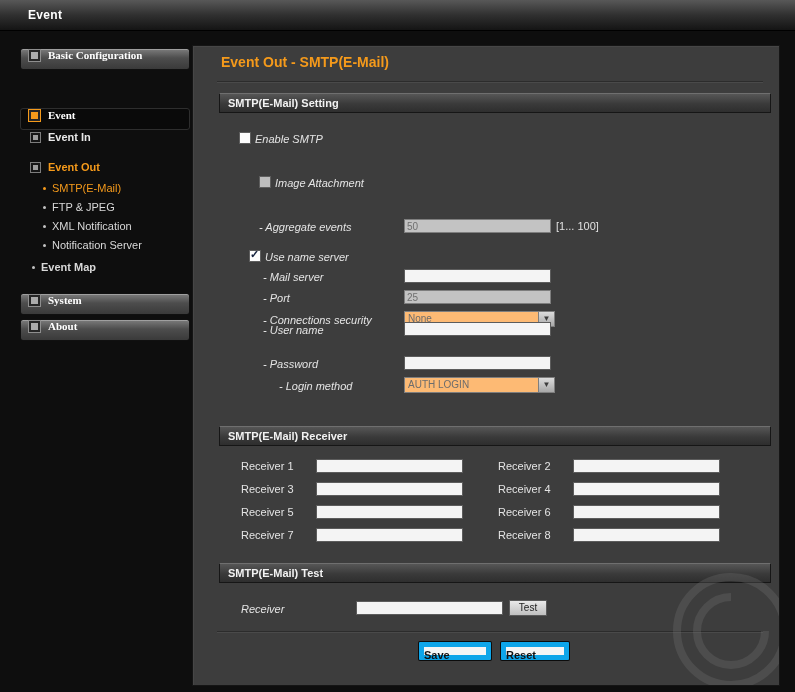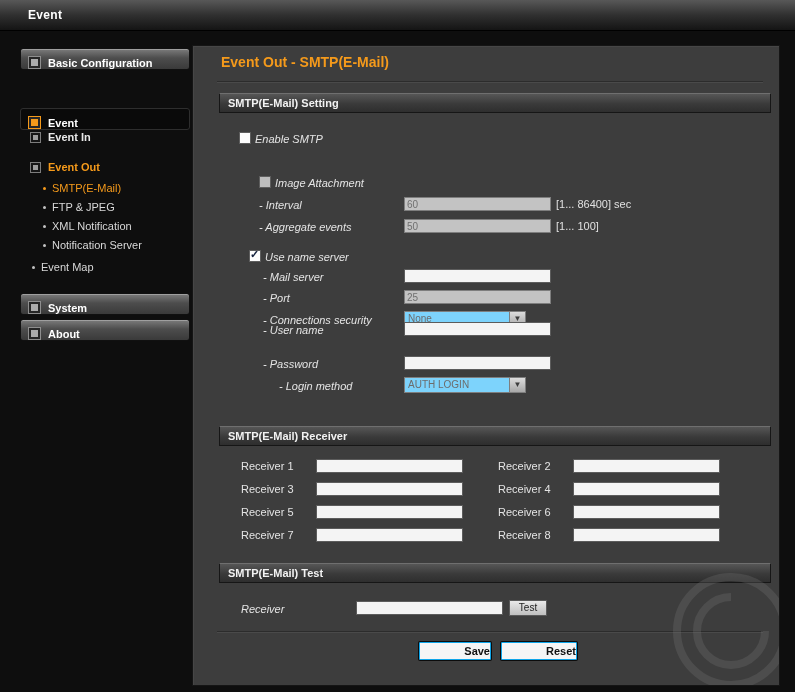--- a/index.html
+++ b/index.html
@@ -3,21 +3,21 @@
 <meta charset="utf-8">
 <style>
   html,body{margin:0;padding:0;background:#000;}
   #page{position:relative;width:795px;height:692px;background:#0e0e0e;font-family:"Liberation Sans",sans-serif;overflow:hidden;}
   
   #titlebar{position:absolute;left:0;top:0;width:100%;height:30px;background:linear-gradient(#585858,#303030 50%,#141414);border-bottom:1px solid #000;}
   #titlebar .t{position:absolute;left:28px;top:8px;font-size:12px;font-weight:bold;color:#fff;letter-spacing:.3px;}
   
   .nav-btn{position:absolute;left:20px;width:161px;height:20px;border:1px solid #101010;border-radius:3px;
     background:linear-gradient(#7c7c7c,#4d4d4d 45%,#3a3a3a);box-shadow:inset 0 1px 0 rgba(255,255,255,.28);
-    color:#fff;font-size:11px;font-weight:bold;display:flex;align-items:flex-end;gap:7px;padding:0 0 0 7px;cursor:pointer;}
+    color:#fff;font-size:11px;font-weight:bold;display:flex;align-items:flex-start;gap:7px;padding:0 0 0 7px;cursor:pointer;font-family:Liberation Serif, serif;}
   .nav-btn.active{background:#0a0a0a;box-shadow:none;border-color:#2e2e2e;}
   .nav-ic{width:11px;height:11px;background:#262626;border:1px solid #8e8e8e;position:relative;flex:0 0 auto;}
   .nav-ic::after{content:"";position:absolute;left:2px;top:2px;right:2px;bottom:2px;background:#ababab;}
   .nav-btn.active .nav-ic{border-color:#f59a1b;}
   .nav-btn.active .nav-ic::after{background:#f59a1b;}
   .sub1{position:absolute;display:flex;align-items:center;gap:7px;font-size:11px;font-weight:bold;color:#e8e8e8;cursor:pointer;}
   .sub1 .ic{width:9px;height:9px;background:#151515;border:1px solid #7d7d7d;position:relative;flex:0 0 auto;}
   .sub1 .ic::after{content:"";position:absolute;left:2px;top:2px;right:2px;bottom:2px;background:#9c9c9c;}
   .sub1.orange{color:#f59a1b;}
   .sub2{position:absolute;display:flex;align-items:center;gap:6px;font-size:11px;color:#d8d8d8;cursor:pointer;}
@@ -33,34 +33,34 @@
     background:linear-gradient(#565656,#3a3a3a 55%,#2e2e2e);border:1px solid #161616;border-top-color:#6f6f6f;
     color:#f2f2f2;font-size:11px;font-weight:bold;line-height:18px;padding-left:8px;}
   .frow{position:absolute;left:26px;width:552px;height:16px;font-size:11px;color:#e4e4e4;}
   .frow .lbl{position:absolute;top:1px;line-height:14px;font-style:italic;}
   .cb{position:absolute;top:1px;width:10px;height:10px;background:#fdfdfd;border:1px solid #5e5e5e;cursor:pointer;}
   .cb.dis{background:#bdbdbd;}
   .cb.checked::after{content:"\2713";position:absolute;left:0;top:-3px;font-size:11px;font-weight:bold;color:#16233f;}
   .inp{position:absolute;left:185px;top:0;width:141px;height:12px;background:#f4f4f4;border:1px solid #5c5c5c;
     font-family:inherit;font-size:10px;color:#333;padding:0 2px;}
   .inp.dis{background:#c3c3c3;color:#707070;border-color:#7e7e7e;}
-  .sel{position:absolute;left:185px;top:-1px;width:122px;height:16px;box-sizing:border-box;background:#7dd3fc;
+  .sel{position:absolute;left:185px;top:-1px;width:151px;height:16px;box-sizing:border-box;background:#fdba74;
     border:1px solid #7e7e7e;color:#6c6c6c;font-size:10px;line-height:14px;padding-left:3px;cursor:pointer;}
   .sel .arr{position:absolute;right:0;top:0;width:15px;height:14px;background:linear-gradient(#dcdcdc,#a8a8a8);
     border-left:1px solid #7e7e7e;color:#3c3c3c;font-size:8px;text-align:center;line-height:14px;}
   .rng{position:absolute;left:337px;top:1px;color:#e0e0e0;}
   
   #rgrid{position:absolute;left:48px;display:grid;grid-template-columns:75px 182px 75px 145px;grid-auto-rows:15px;
     row-gap:8px;align-items:center;font-size:11px;color:#e4e4e4;}
   #rgrid .rin{width:141px;height:12px;background:#f4f4f4;border:1px solid #5c5c5c;font-family:inherit;font-size:10px;color:#333;padding:0 2px;}
   
   .btn-sm{position:absolute;width:38px;height:16px;box-sizing:border-box;background:linear-gradient(#e9e9e9,#bfbfbf);
     border:1px solid #5a5a5a;font-size:10px;color:#222;text-align:center;line-height:14px;cursor:pointer;}
-  .btn{position:absolute;width:72px;height:18px;box-sizing:border-box;background:#f5f5f5;border:1px solid #0ea5e9;
-    box-shadow:0 0 0 1px #0c0c0c;border-radius:1px;font-size:11px;font-weight:bold;color:#111;text-align:right;line-height:16px;cursor:pointer;}
+  .btn{position:absolute;width:72px;height:18px;box-sizing:border-box;background:#f5f5f5;border:5px solid #0ea5e9;
+    box-shadow:0 0 0 1px #0c0c0c;border-radius:1px;font-size:11px;font-weight:bold;color:#111;text-align:left;line-height:16px;cursor:pointer;}
   #watermark{position:absolute;right:-18px;bottom:-32px;opacity:.28;}
 </style>
 </head>
 <body>
 
 <div id="page">
 
   <div id="titlebar">
     <span class="t">Event</span>
   </div>
@@ -92,21 +92,21 @@
     <span>FTP &amp; JPEG</span>
   </div>
   <div class="sub2" style="left:43px;top:220px">
     <span class="dot"></span>
     <span>XML Notification</span>
   </div>
   <div class="sub2" style="left:43px;top:239px">
     <span class="dot"></span>
     <span>Notification Server</span>
   </div>
-  <div class="sub2" style="left:32px;top:261px;font-weight:normal">
+  <div class="sub2" style="left:32px;top:261px;font-weight:bold">
     <span class="dot"></span>
     <span>Event Map</span>
   </div>
 
   <div class="nav-btn" style="top:293px">
     <span class="nav-ic"></span>
     <span>System</span>
   </div>
   <div class="nav-btn" style="top:319px">
     <span class="nav-ic"></span>
@@ -124,25 +124,20 @@
       <span class="cb" style="left:20px"></span>
       <span class="lbl" style="left:36px">Enable SMTP</span>
     </div>
 
 
     <div class="frow" style="top:129px">
       <span class="cb dis" style="left:40px"></span>
       <span class="lbl" style="left:56px">Image Attachment</span>
     </div>
 
-    <div class="frow" style="top:151px">
-      <span class="lbl" style="left:40px">- Interval</span>
-      <input class="inp dis" value="60" style="">
-      <span class="rng">[1... 86400] sec</span>
-    </div>
 
     <div class="frow" style="top:173px">
       <span class="lbl" style="left:40px">- Aggregate events</span>
       <input class="inp dis" value="50" style="">
       <span class="rng">[1... 100]</span>
     </div>
 
     <div class="frow" style="top:203px">
       <span class="cb checked" style="left:30px"></span>
       <span class="lbl" style="left:46px">Use name server</span>
@@ -209,21 +204,21 @@
 
     <div class="frow" style="top:555px">
       <span class="lbl" style="left:22px">Receiver</span>
       <input class="inp" style="left: 137px; width: 141px;">
       <span class="btn-sm" style="left:290px;top:-1px">Test</span>
     </div>
 
     <div class="hr" style="top:585px"></div>
 
     <span class="btn" style="left:226px;top:596px">Save</span>
-    <span class="btn" style="left:308px;top:596px;width:76px">Reset</span>
+    <span class="btn" style="left:308px;top:596px;width:68px">Reset</span>
 
     <svg id="watermark" width="150" height="162" viewBox="0 0 150 162">
       <g fill="none" stroke="#777777" stroke-width="8">
         <circle cx="84" cy="76" r="54"></circle>
         <path d="M84 42 a34 34 0 1 0 34 34"></path>
       </g>
       <rect x="18" y="140" width="76" height="20" rx="5" fill="#777777"></rect>
     </svg>
 
   </div>

